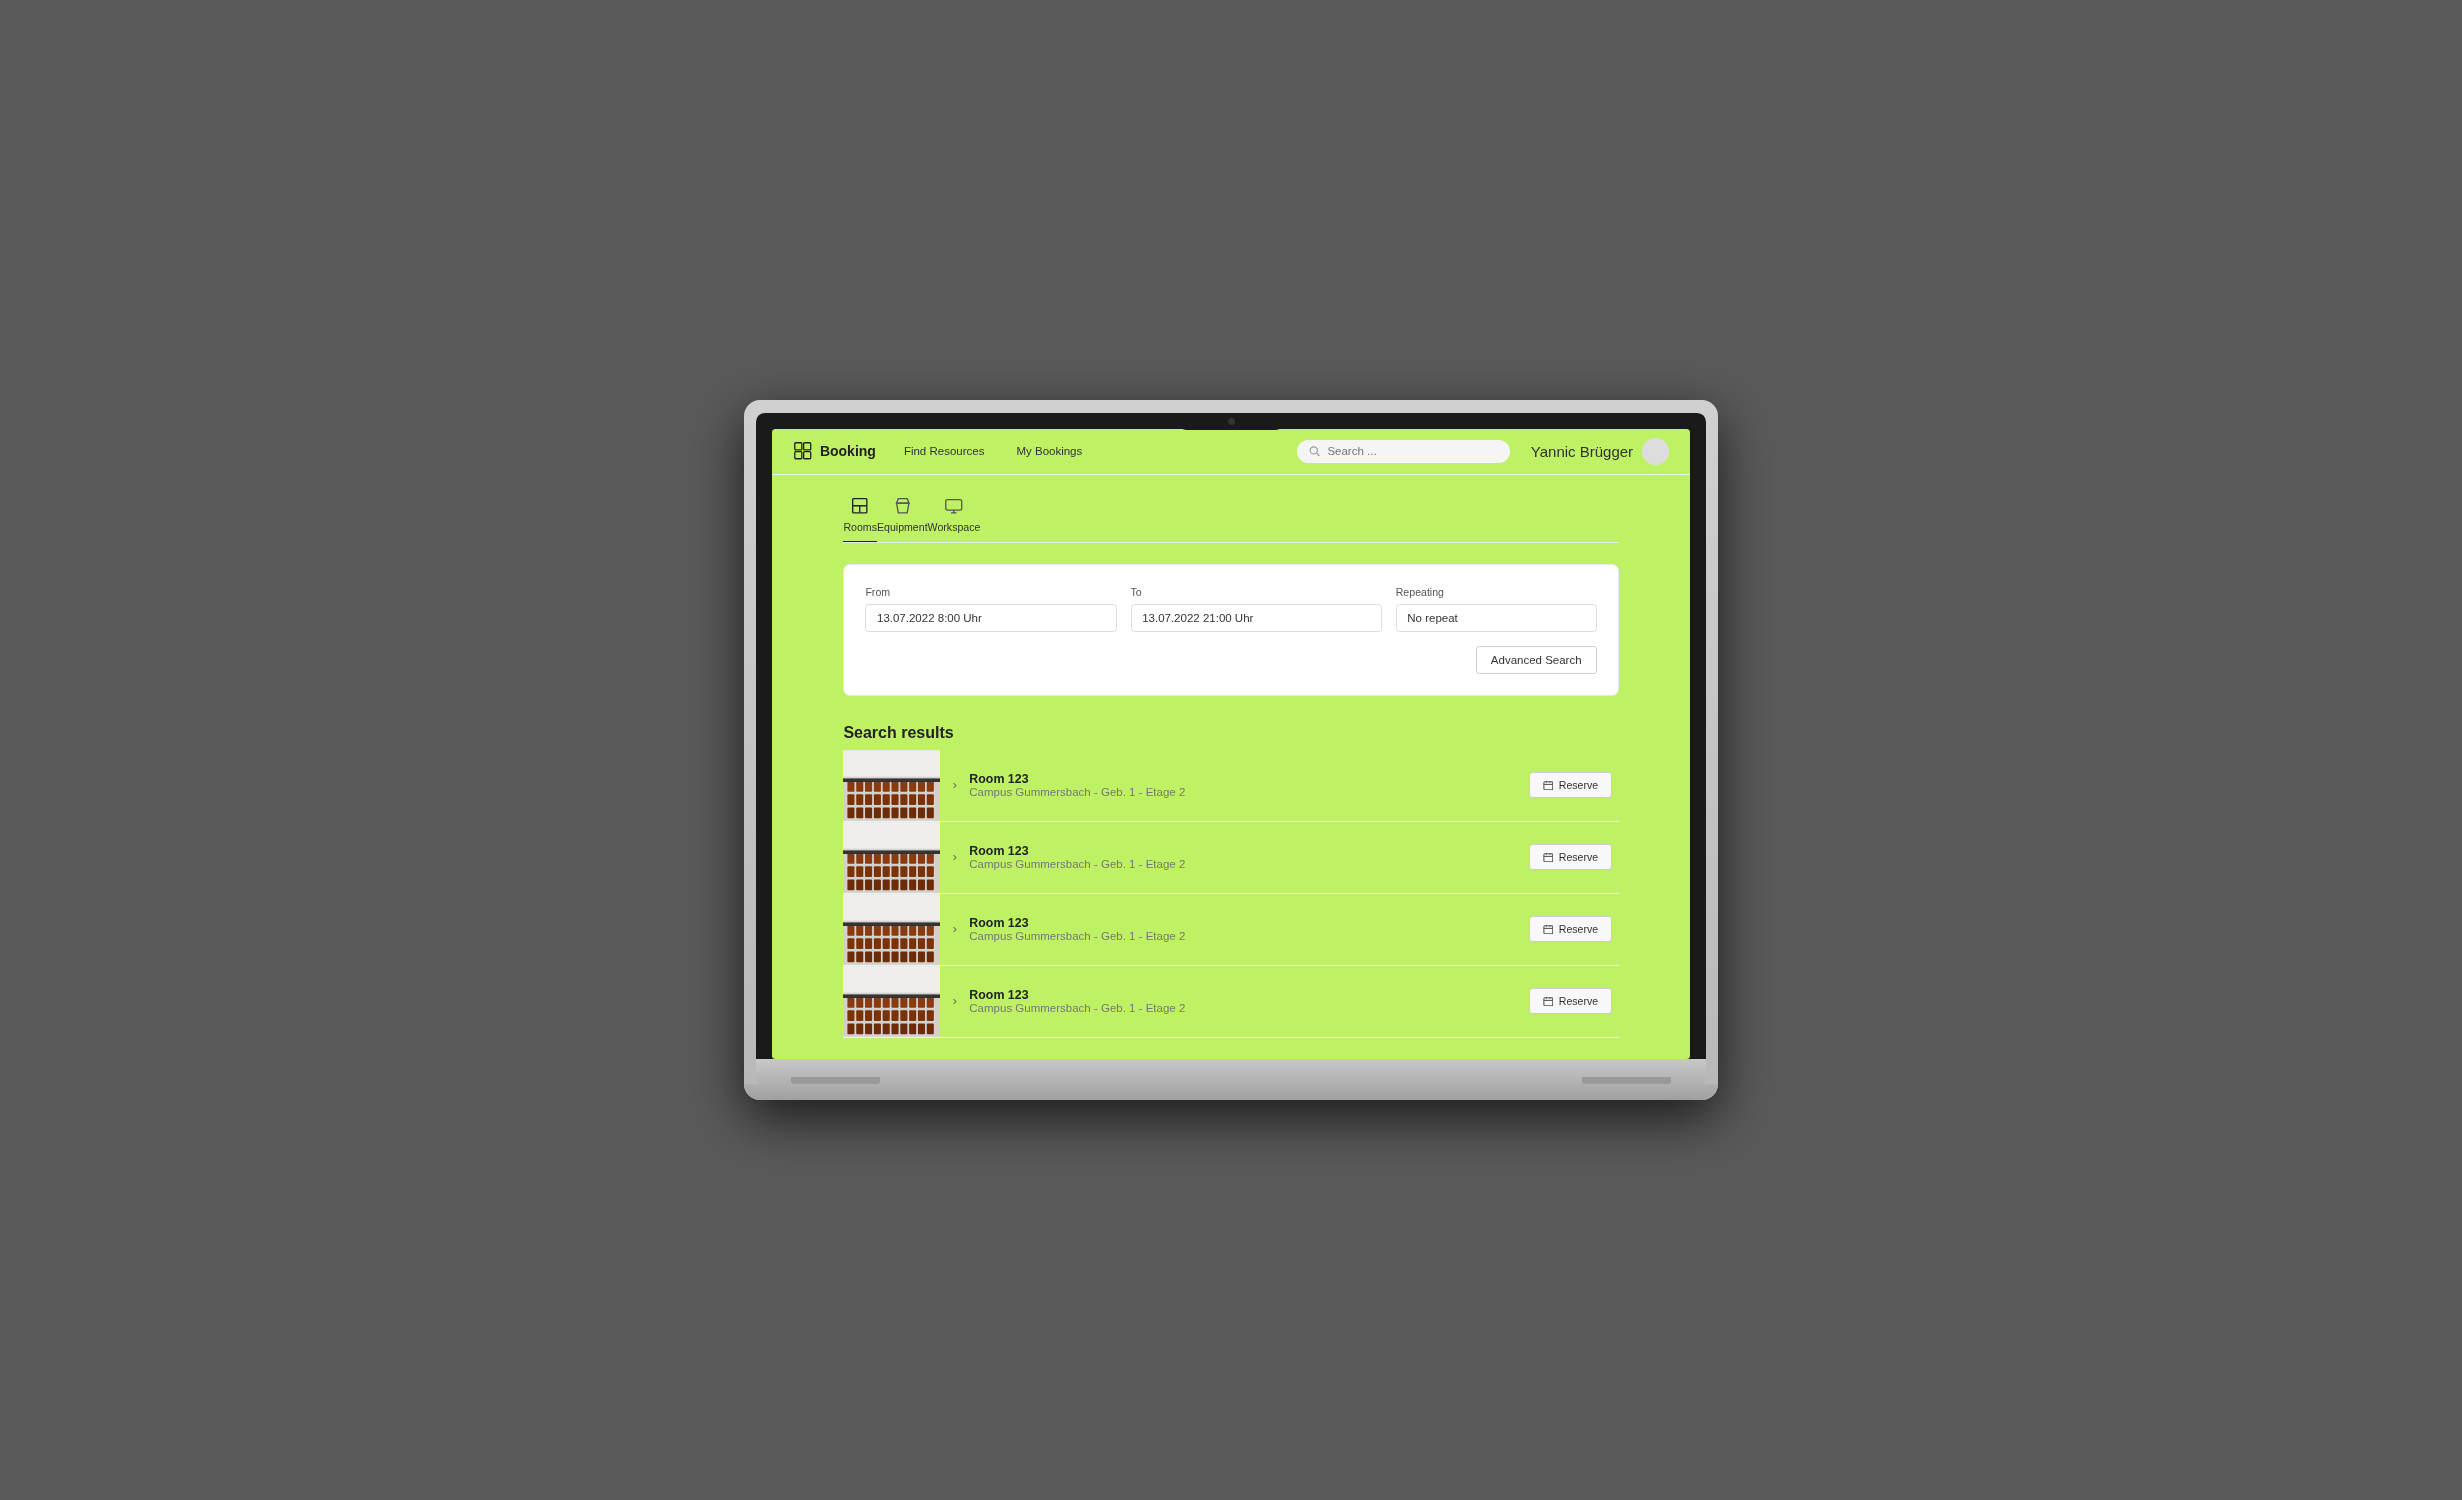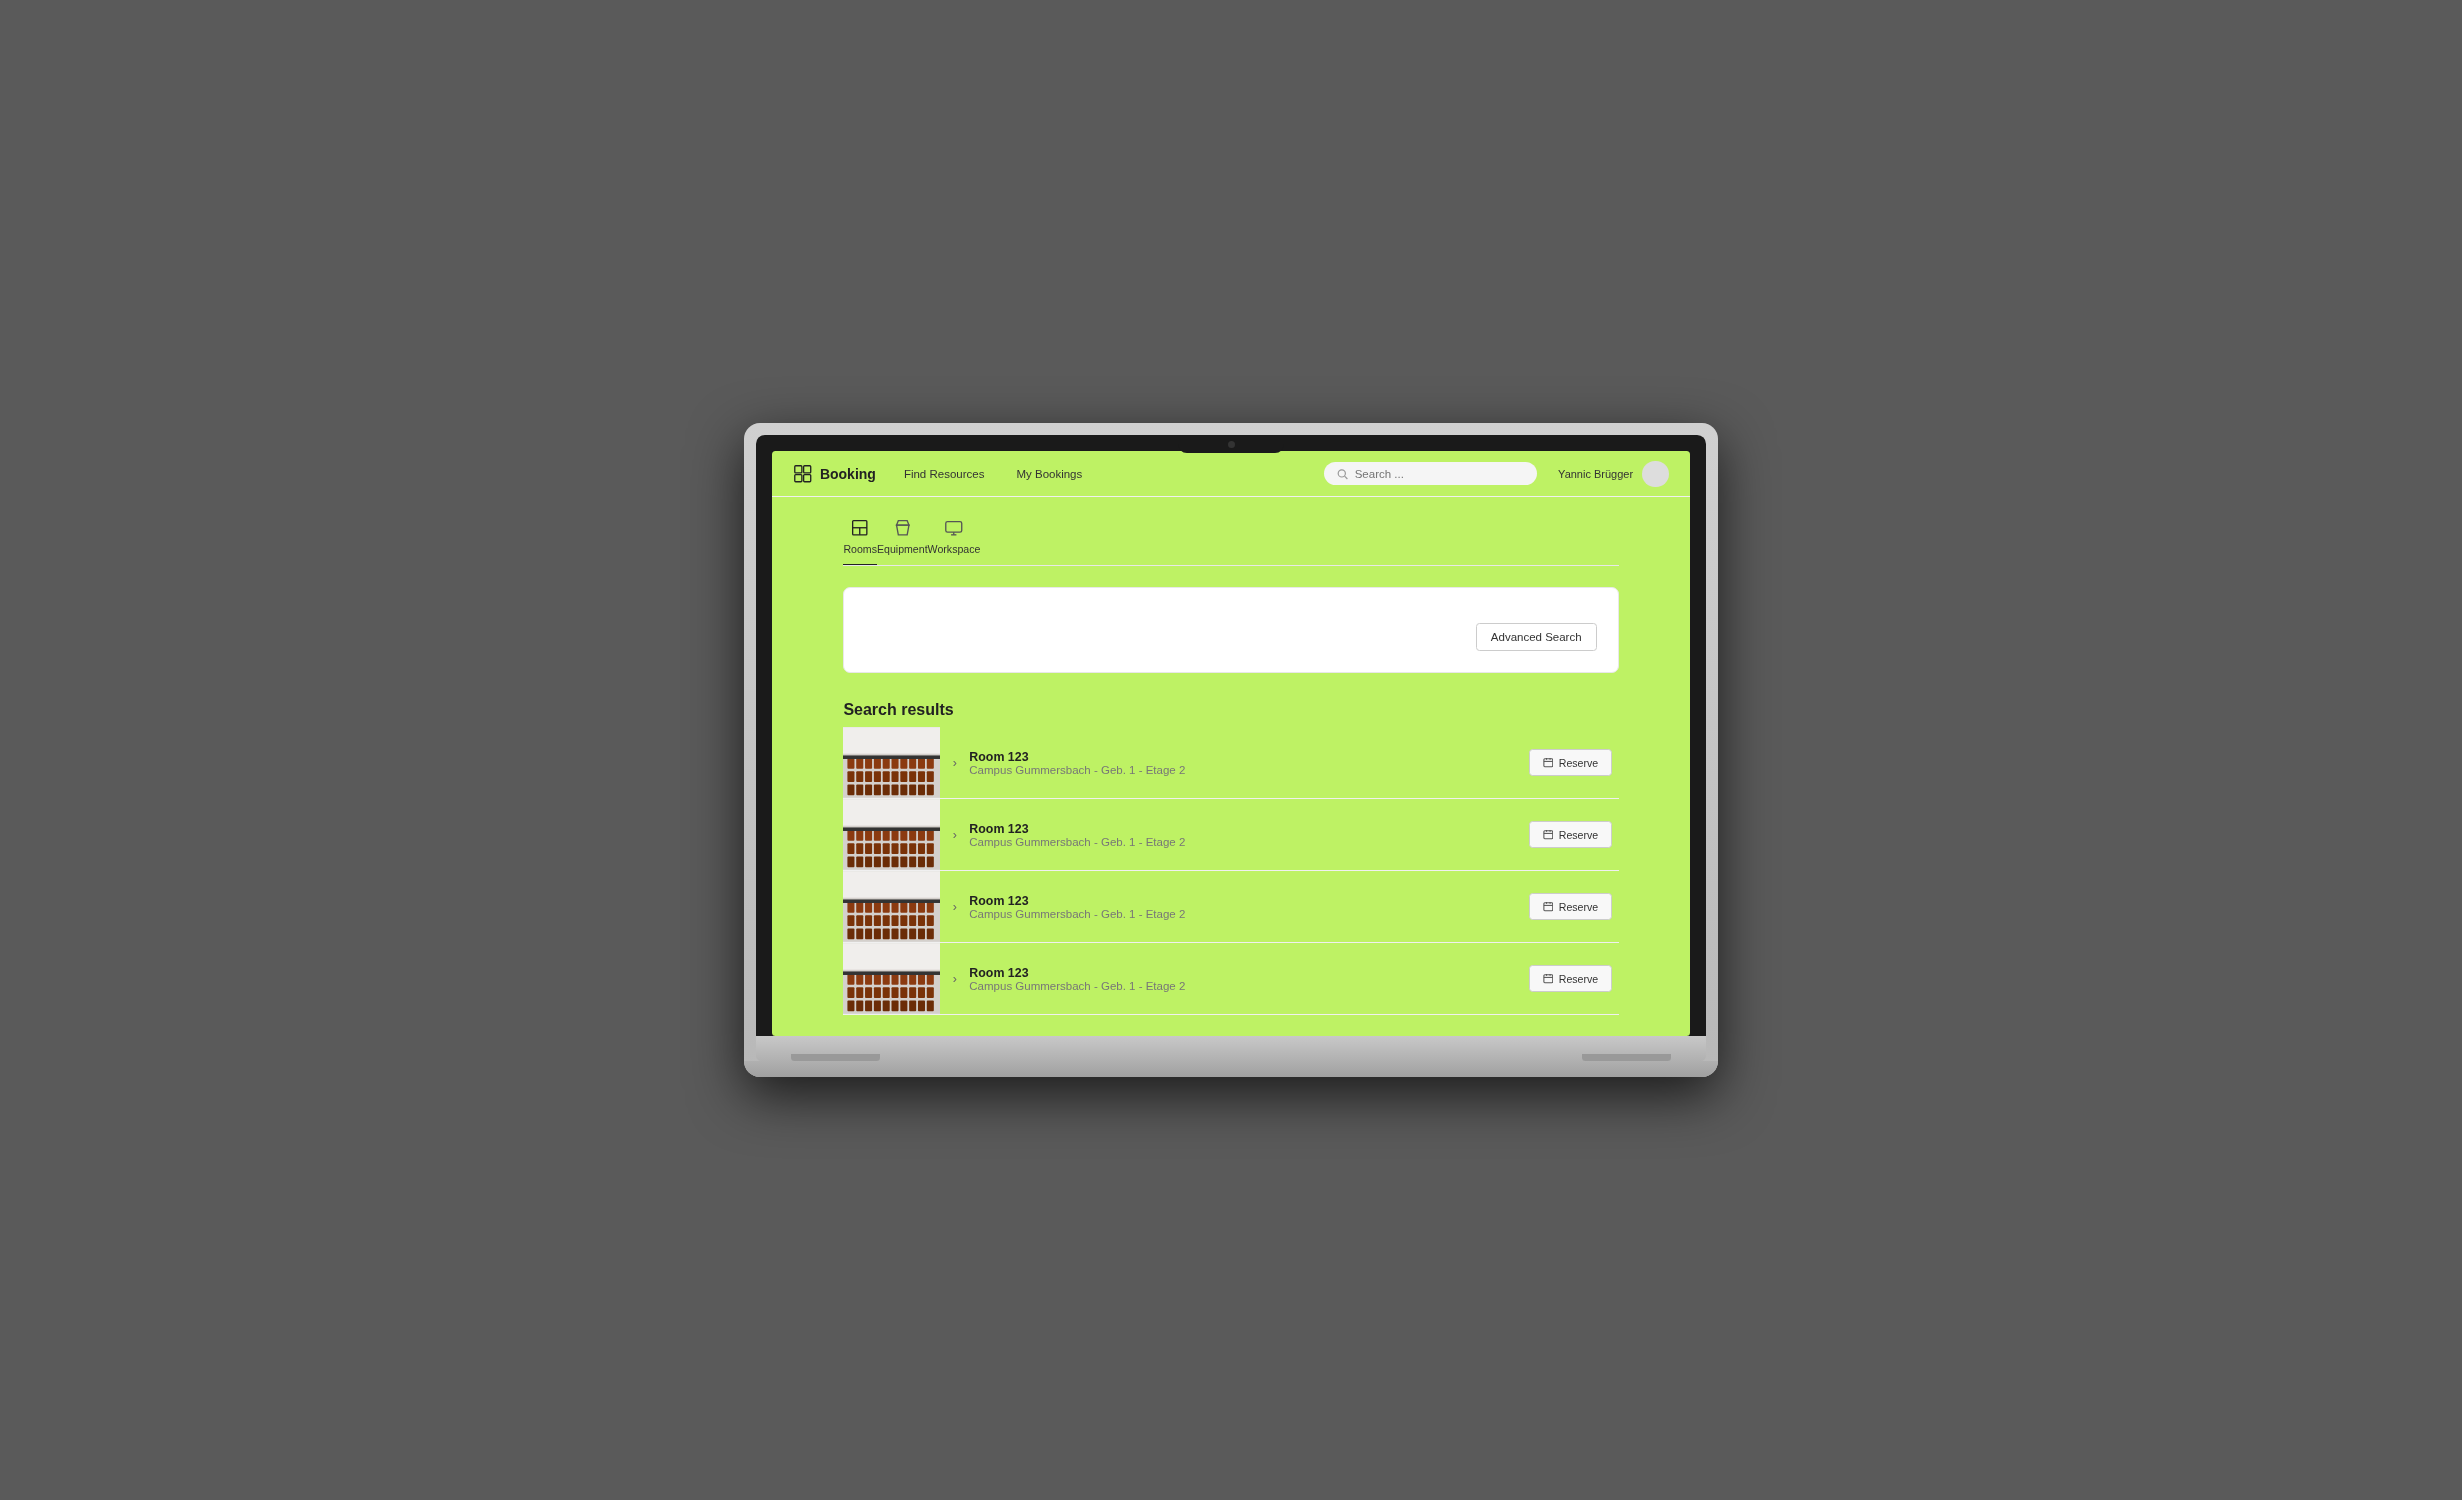--- a/index.html
+++ b/index.html
@@ -105,21 +105,21 @@
     }
 
     .user-section {
       display: flex;
       align-items: center;
       gap: 8.9px;
       margin-left: 21px;
     }
 
     .user-name {
-      font-size: 11px;
+      font-size: 15px;
       color: #333;
     }
 
     .user-avatar {
       width: 26.6px;
       height: 26.6px;
       background: #ddd;
       border-radius: 50%;
     }
 
@@ -344,20 +344,34 @@
             <svg width="19.5" height="19.5" viewBox="0 0 22 22" fill="none" stroke="#555" stroke-width="1.5">
               <rect x="2" y="4" width="18" height="12" rx="2"></rect>
               <line x1="8" y1="19" x2="14" y2="19"></line>
               <line x1="11" y1="16" x2="11" y2="19"></line>
             </svg>
             <span class="tab-label">Workspace</span>
           </div>
         </div>
 
         <div class="search-form-container">
+          <div class="form-row">
+            <div class="form-field from-field">
+              <label>From</label>
+              <input type="text" value="13.07.2022 8:00 Uhr" style="width: 100%; border: 0.9px solid rgb(221, 221, 221); border-radius: 3.5px; padding: 7px 10.6px; font-size: 11.5px; color: rgb(51, 51, 51); outline: none;">
+            </div>
+            <div class="form-field to-field">
+              <label>To</label>
+              <input type="text" value="13.07.2022 21:00 Uhr" style="width: 100%; border: 0.9px solid rgb(221, 221, 221); border-radius: 3.5px; padding: 7px 10.6px; font-size: 11.5px; color: rgb(51, 51, 51); outline: none;">
+            </div>
+            <div class="form-field repeat-field">
+              <label>Repeating</label>
+              <input type="text" value="No repeat" style="width: 100%; border: 0.9px solid rgb(221, 221, 221); border-radius: 3.5px; padding: 7px 10.6px; font-size: 11.5px; color: rgb(51, 51, 51); outline: none;">
+            </div>
+          </div>
           <div class="advanced-search-btn">
             <button class="btn-advanced">Advanced Search</button>
           </div>
         </div>
 
         <div class="results-section">
           <div class="results-title">Search results</div>
 
           <div id="results-list">
               <div class="result-row" style="display: flex; align-items: center; border-bottom: 0.9px solid rgb(240, 240, 240); padding: 0px;">

